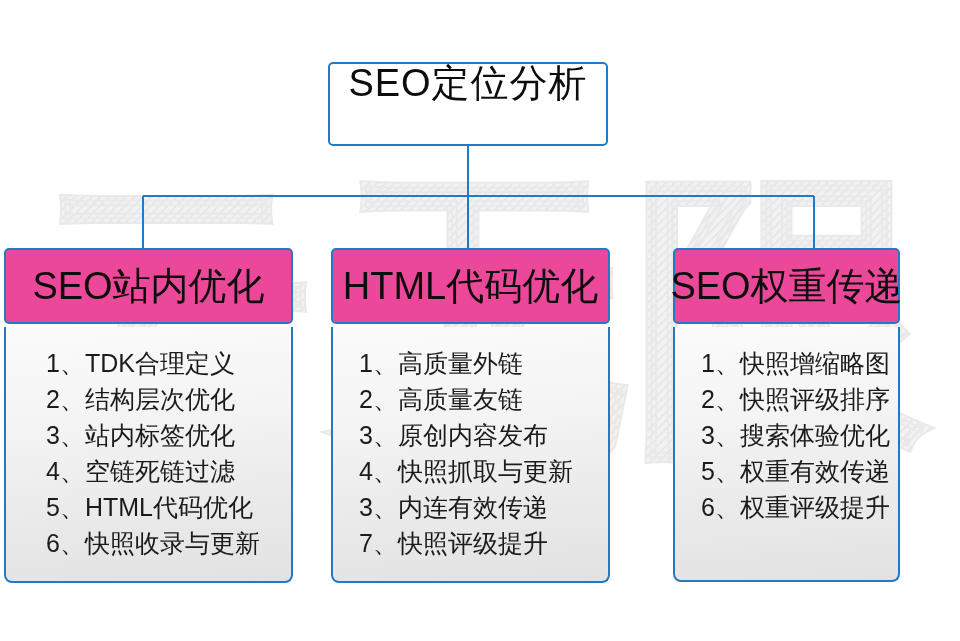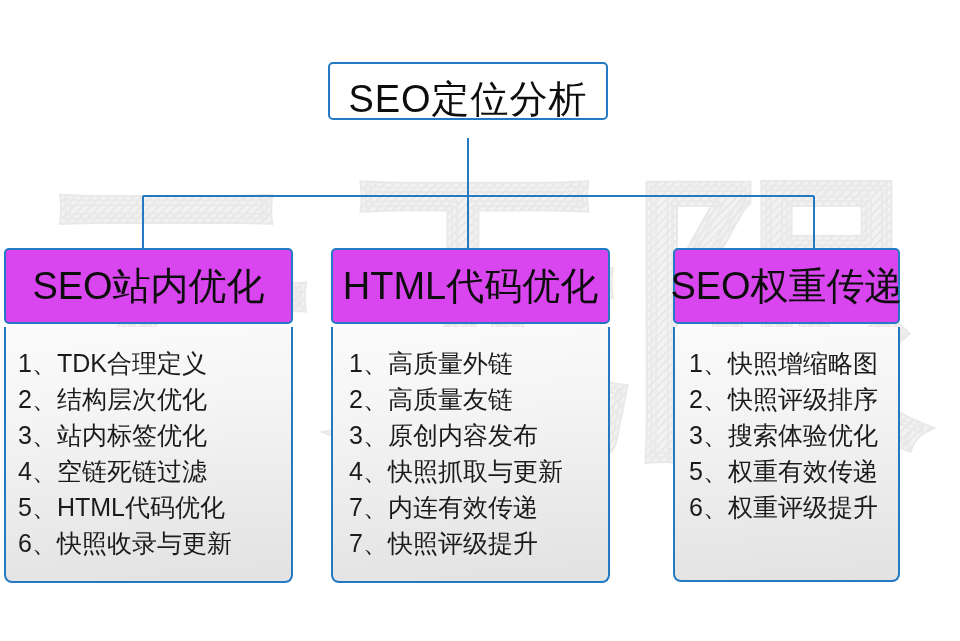--- a/index.html
+++ b/index.html
@@ -50,27 +50,27 @@
     z-index: 1;
     pointer-events: none;
   }
 
   
   .root-box {
     position: absolute;
     left: 328px;
     top: 62px;
     width: 280px;
-    height: 58px;
+    height: 84px;
     box-sizing: border-box;
     border: 2px solid #2379c4;
     border-radius: 5px;
     background: #ffffff;
     display: flex;
-    align-items: flex-end;
+    align-items: flex-start;
     justify-content: center;
     z-index: 3;
   }
   .root-title {
     font-size: 38px;
     color: #0d0d0d;
     letter-spacing: 1px;
     line-height: 1;
     white-space: nowrap;
   }
@@ -82,21 +82,21 @@
   }
   .col-1 { left: 4px;   top: 248px; width: 289px; }
   .col-2 { left: 331px; top: 248px; width: 279px; }
   .col-3 { left: 673px; top: 248px; width: 227px; }
 
   .col-head {
     box-sizing: border-box;
     height: 76px;
     border: 2px solid #2379c4;
     border-radius: 5px;
-    background: #d946ef;
+    background: #ec4899;
     display: flex;
     align-items: center;
     justify-content: center;
     margin-bottom: 3px;
   }
   .col-head-title {
     font-size: 38px;
     color: #0d0d0d;
     letter-spacing: 0px;
     line-height: 1;
@@ -115,24 +115,24 @@
   .col-body ol {
     list-style: none;
     margin: 0;
     padding: 0;
   }
   .col-body li {
     font-size: 25px;
     color: #1b1b1b;
     line-height: 1.44;
     white-space: nowrap;
-    padding-left: 12px;
-  }
-  .col-2 .col-body li { padding-left: 16px; }
-  .col-3 .col-body li { padding-left: 14px; }
+    padding-left: 40px;
+  }
+  .col-2 .col-body li { padding-left: 26px; }
+  .col-3 .col-body li { padding-left: 26px; }
 </style>
 </head>
 <body>
 
 <div id="diagram">
 
   <svg class="watermark" viewBox="0 0 960 360" preserveAspectRatio="none" aria-hidden="true">
     <defs>
       <pattern id="hatchPattern" width="6" height="6" patternUnits="userSpaceOnUse" patternTransform="rotate(45)">
         <rect width="6" height="6" fill="#f2f2f2"></rect>
@@ -175,21 +175,21 @@
   <div class="column col-2">
     <div class="col-head">
       <span class="col-head-title">HTML代码优化</span>
     </div>
     <div class="col-body">
       <ol>
         <li>1、高质量外链</li>
         <li>2、高质量友链</li>
         <li>3、原创内容发布</li>
         <li>4、快照抓取与更新</li>
-        <li>7、内连有效传递</li>
+        <li>3、内连有效传递</li>
         <li>7、快照评级提升</li>
       </ol>
     </div>
   </div>
 
   <div class="column col-3">
     <div class="col-head">
       <span class="col-head-title">SEO权重传递</span>
     </div>
     <div class="col-body">

